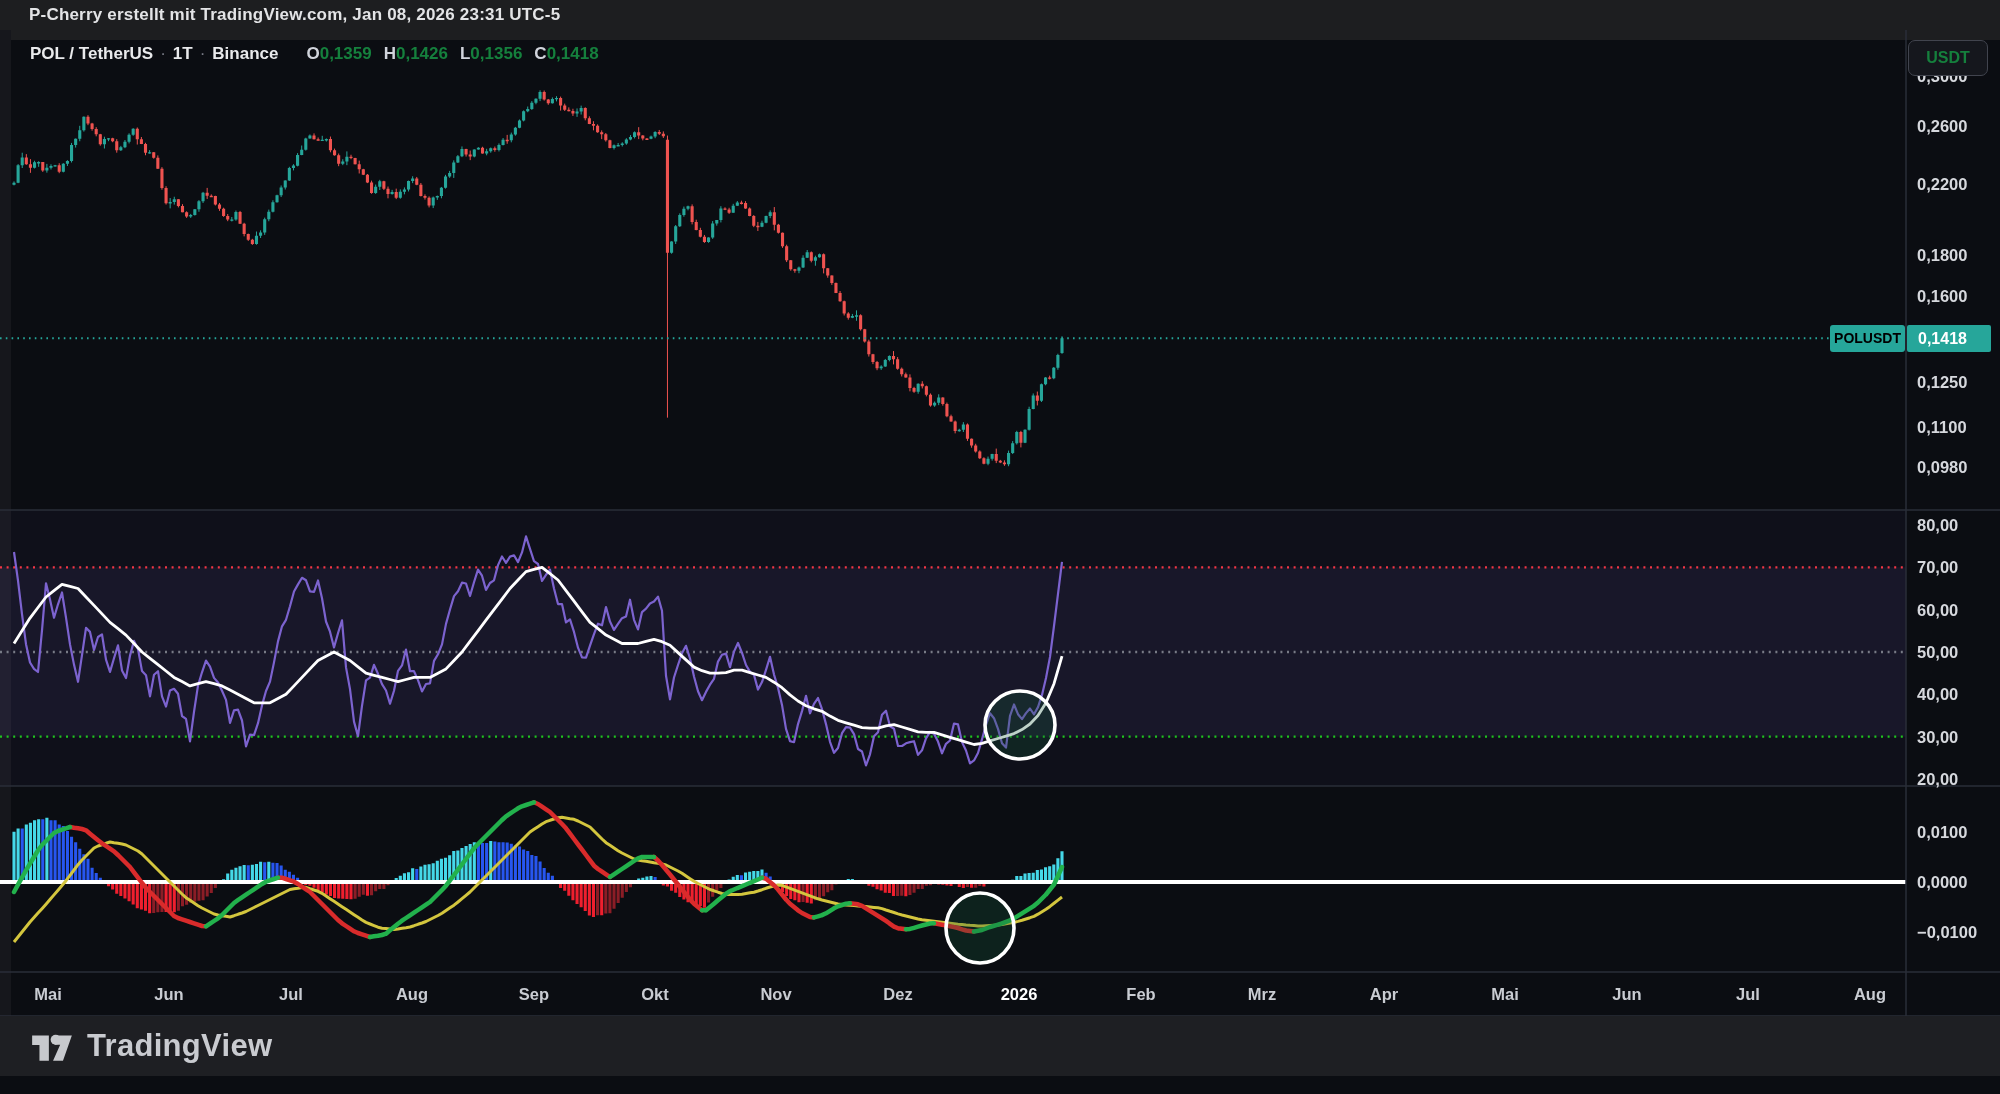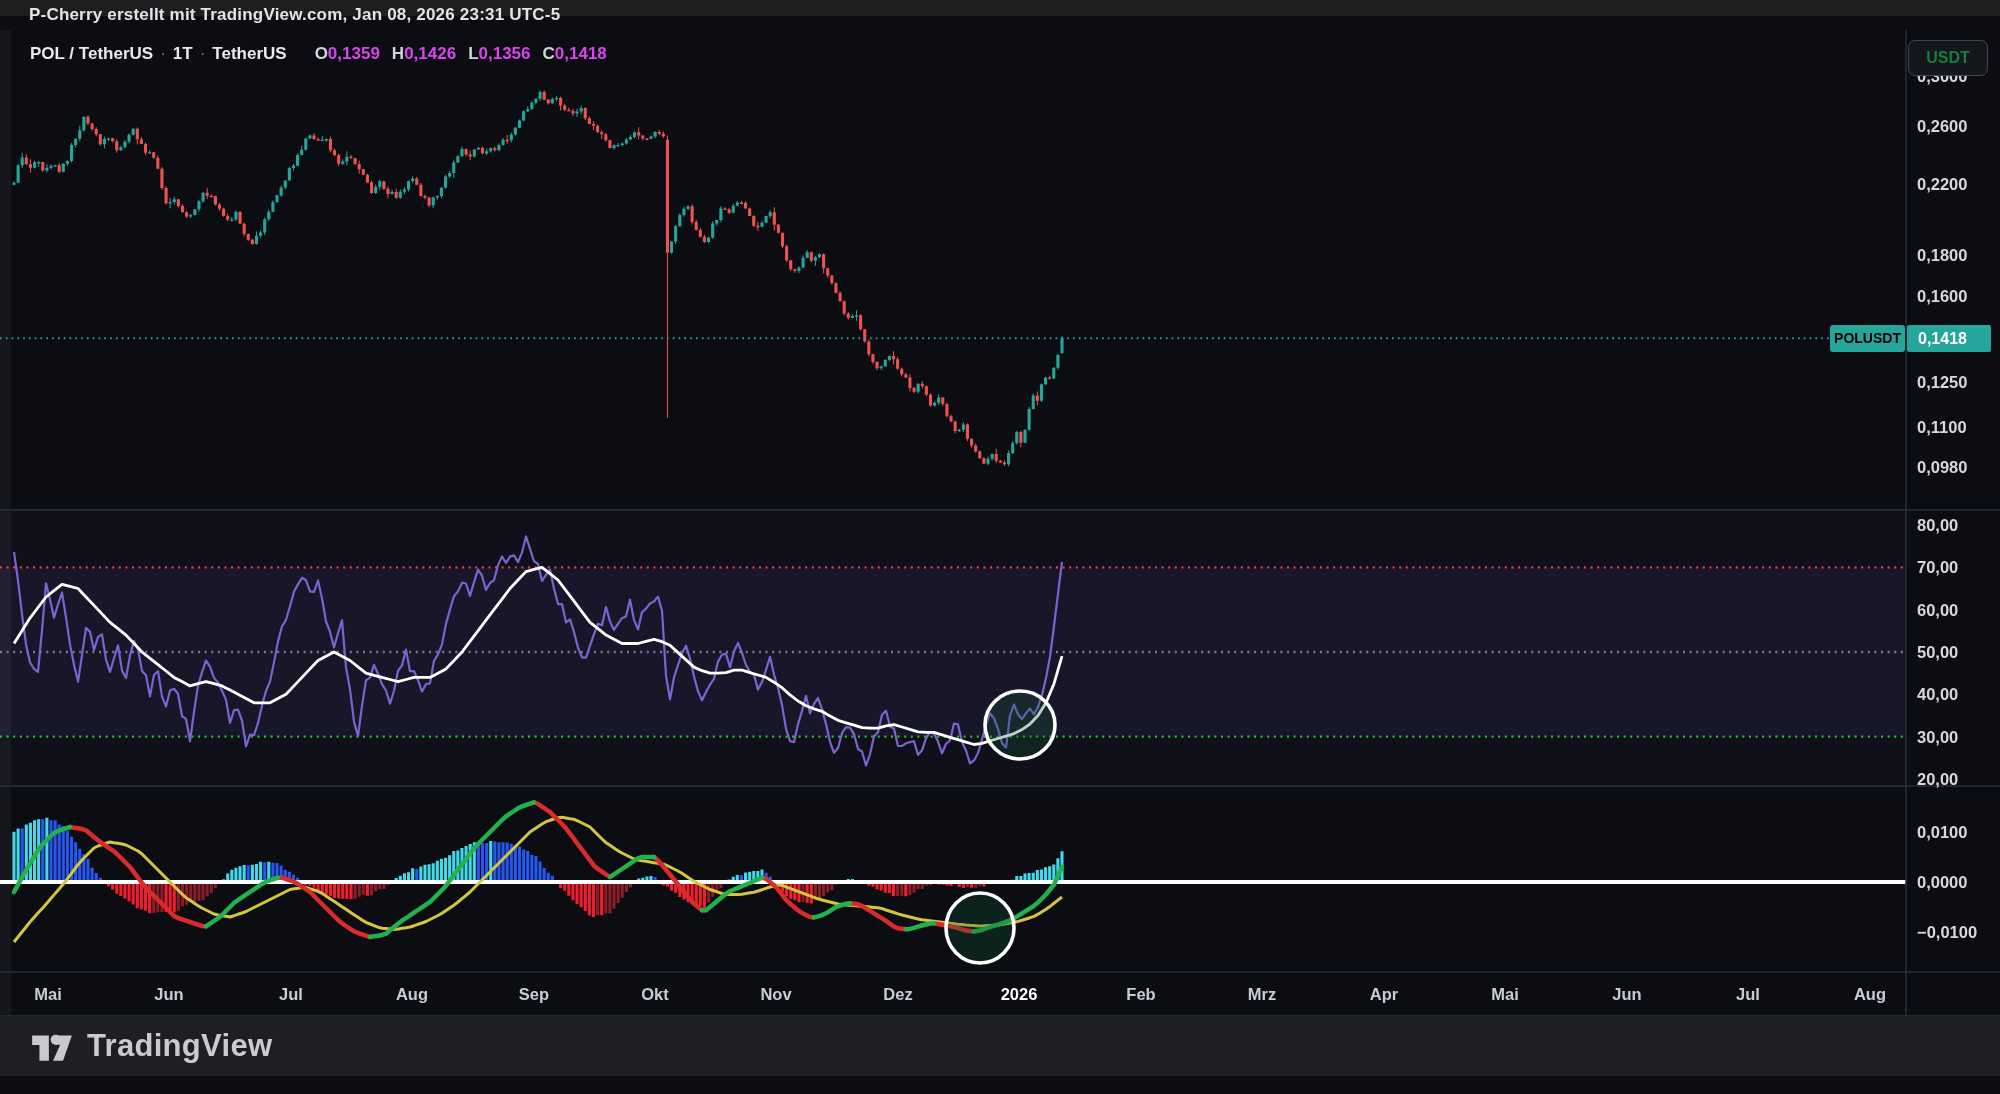--- a/index.html
+++ b/index.html
@@ -3,32 +3,32 @@
 <meta charset="utf-8">
 <style>
   * { margin:0; padding:0; box-sizing:border-box; }
   html,body { background:#000; }
   .screen {
     position:relative; width:2000px; height:1094px; overflow:hidden;
     background:#0b0d12; font-family:"Liberation Sans", sans-serif;
     -webkit-font-smoothing:antialiased;
   }
   .header-bar {
-    position:absolute; left:0; top:0; width:2000px; height:16px;
+    position:absolute; left:0; top:0; width:2000px; height:40px;
     background:#1d1e20; color:#e3e4e6; font-size:17px; font-weight:700;
     line-height:30px; padding-left:29px; letter-spacing:.2px;
   }
   .legend {
     position:absolute; left:30px; top:44px; font-size:17px; font-weight:700;
     color:#e9eaec; white-space:nowrap; z-index:5;
   }
   .legend .sep { color:#787b86; font-weight:400; padding:0 7px; }
   .legend .ohlc { margin-left:16px; font-weight:700; }
   .legend .ohlc .ltr { color:#d1d4dc; margin-left:12px; }
-  .legend .ohlc .val { color:#d946ef; }
+  .legend .ohlc .val { color:#15803d; }
   .currency-btn {
     position:absolute; left:1908px; top:40px; width:80px; height:36px;
     border:1px solid #41444e; border-radius:7px; background:#15171d;
     color:#15803d; font-size:16px; font-weight:700; text-align:center;
     line-height:34px; z-index:6;
   }
   .price-chip {
     position:absolute; left:1830px; top:325px; width:75px; height:27px;
     background:#26a69a; color:#000000; border-radius:3px; font-size:14px;
     font-weight:700; text-align:center; line-height:27px; z-index:6;
@@ -122,21 +122,21 @@
         <text x="1262" y="1000" fill="#c9ccd2" font-size="16.5" font-weight="600" text-anchor="middle">Mrz</text>
         <text x="1384" y="1000" fill="#c9ccd2" font-size="16.5" font-weight="600" text-anchor="middle">Apr</text>
         <text x="1505" y="1000" fill="#c9ccd2" font-size="16.5" font-weight="600" text-anchor="middle">Mai</text>
         <text x="1627" y="1000" fill="#c9ccd2" font-size="16.5" font-weight="600" text-anchor="middle">Jun</text>
         <text x="1748" y="1000" fill="#c9ccd2" font-size="16.5" font-weight="600" text-anchor="middle">Jul</text>
         <text x="1870" y="1000" fill="#c9ccd2" font-size="16.5" font-weight="600" text-anchor="middle">Aug</text>
       </g>
     </svg>
 
   <div class="legend">
-    <span>POL / TetherUS</span><span class="sep">·</span><span>1T</span><span class="sep">·</span><span>TetherUS</span><span class="ohlc"><span class="ltr">O</span><span class="val">0,1359</span><span class="ltr">H</span><span class="val">0,1426</span><span class="ltr">L</span><span class="val">0,1356</span><span class="ltr">C</span><span class="val">0,1418</span></span>
+    <span>POL / TetherUS</span><span class="sep">·</span><span>1T</span><span class="sep">·</span><span>Binance</span><span class="ohlc"><span class="ltr">O</span><span class="val">0,1359</span><span class="ltr">H</span><span class="val">0,1426</span><span class="ltr">L</span><span class="val">0,1356</span><span class="ltr">C</span><span class="val">0,1418</span></span>
   </div>
 
   <div class="currency-btn">USDT</div>
 
   <div class="price-chip">POLUSDT</div>
   <div class="price-badge">0,1418</div>
 
   <div class="footer-bar">
     <div class="brand">
       <svg width="46" height="46" viewBox="0 0 44 44">

